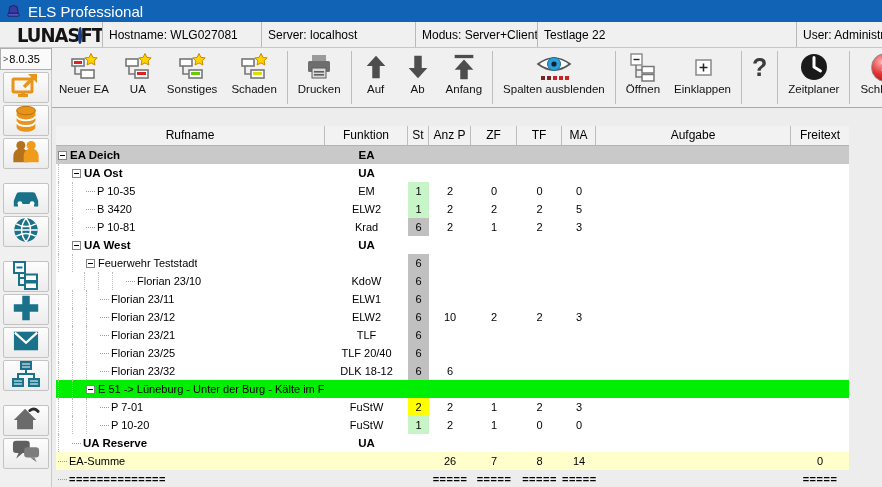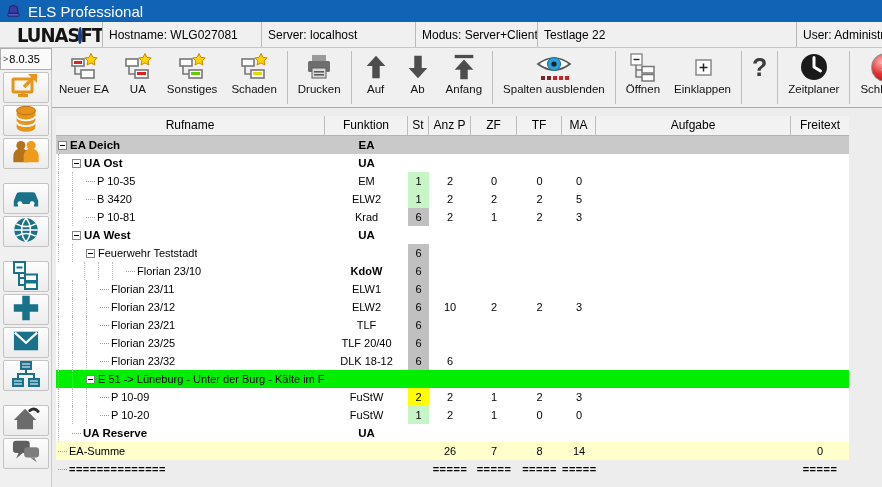--- a/index.html
+++ b/index.html
@@ -48,21 +48,21 @@
   
   .sidebar{position:absolute;left:0;top:70px;width:52px;bottom:0;background:#f0f0f0;
            border-right:1px solid #c9c9c9;box-sizing:border-box;overflow:hidden;}
   .sgroup{margin-bottom:14px;}
   .sbtn{width:46px;height:31px;margin:2px auto;background:linear-gradient(#fdfdfd,#ececec);
         border:1px solid #c3c3c3;border-radius:2px;display:flex;align-items:center;
         justify-content:center;box-sizing:border-box;cursor:default;}
 
   
   .main{position:absolute;left:52px;top:108px;right:0;bottom:0;background:#ededed;overflow:hidden;}
-  .grid{position:absolute;left:4px;top:8px;width:793px;}
+  .grid{position:absolute;left:4px;top:18px;width:793px;}
   .grid-head{display:flex;height:20px;background:#f2f2f2;border-bottom:1px solid #b3b3b3;
              box-sizing:border-box;}
   .th{box-sizing:border-box;font-size:12px;text-align:center;line-height:19px;
       border-right:1px solid #bdbdbd;overflow:hidden;white-space:nowrap;flex:none;}
   .th:last-child{border-right:none;}
   .row{display:flex;height:18px;background:#fff;}
   .row.bg-gray{background:#c9c9c9;}
   .row.bg-green{background:#00ee00;}
   .row.bg-yellow{background:#ffffcc;}
   .row.bg-plain{background:#ededed;}
@@ -481,21 +481,21 @@
           <div class="cell num" style="width: 58px;"></div>
         </div>
         <div class="row">
           <div class="cell name" style="width: 269px; padding-left: 28px;">
             <span class="guide"></span>
             <span class="guide"></span>
             <span class="guide"></span>
             <span class="connector"></span>
             <span class="lbl">Florian 23/10</span>
           </div>
-          <div class="cell fk" style="width: 83px; font-weight: bold;">KdoW</div>
+          <div class="cell fk" style="width: 83px;">KdoW</div>
           <div class="cell st st-gray" style="width: 21px;">6</div>
           <div class="cell num" style="width: 42px;"></div>
           <div class="cell num" style="width: 46px;"></div>
           <div class="cell num" style="width: 45px;"></div>
           <div class="cell num" style="width: 34px;"></div>
           <div class="cell" style="width: 195px;"></div>
           <div class="cell num" style="width: 58px;"></div>
         </div>
         <div class="row">
           <div class="cell name" style="width: 269px;">
@@ -597,21 +597,21 @@
           <div class="cell num" style="width: 34px;"></div>
           <div class="cell" style="width: 195px;"></div>
           <div class="cell num" style="width: 58px;"></div>
         </div>
         <div class="row">
           <div class="cell name" style="width: 269px;">
             <span class="guide"></span>
             <span class="guide"></span>
             <span class="guide"></span>
             <span class="connector"></span>
-            <span class="lbl">P 10-09</span>
+            <span class="lbl">P 7-01</span>
           </div>
           <div class="cell fk" style="width: 83px;">FuStW</div>
           <div class="cell st st-yellow" style="width: 21px;">2</div>
           <div class="cell num" style="width: 42px;">2</div>
           <div class="cell num" style="width: 46px;">1</div>
           <div class="cell num" style="width: 45px;">2</div>
           <div class="cell num" style="width: 34px;">3</div>
           <div class="cell" style="width: 195px;"></div>
           <div class="cell num" style="width: 58px;"></div>
         </div>

